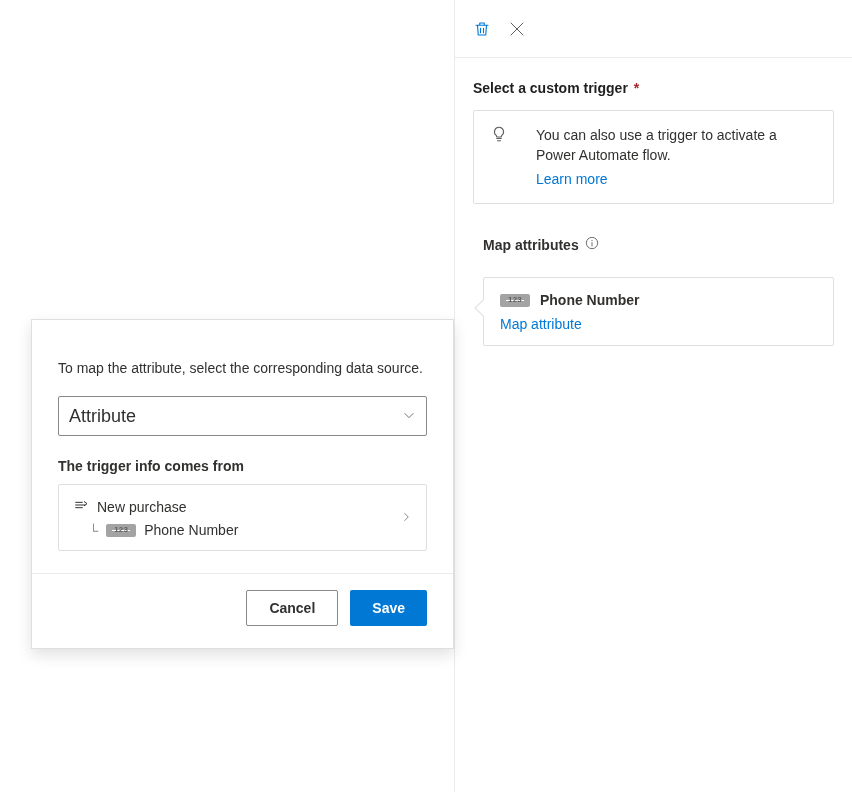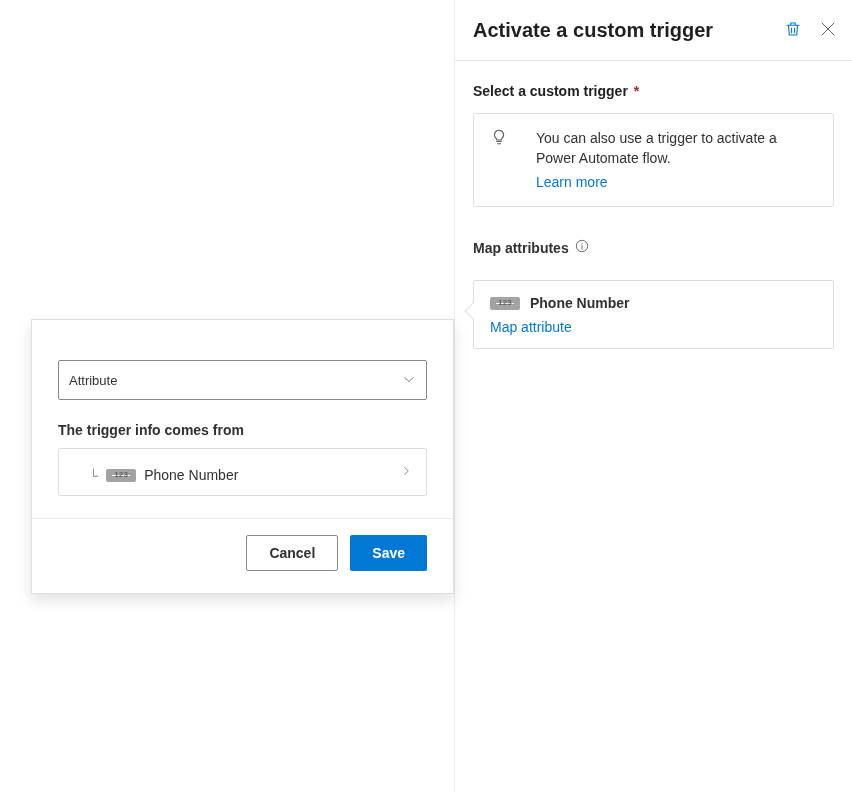--- a/index.html
+++ b/index.html
@@ -18,39 +18,39 @@
   .rp-body { padding: 22px 18px 0 18px; }
   .section-label { font-size: 14px; font-weight: 600; color: #201f1e; margin-bottom: 8px; display: flex; align-items: center; gap: 6px;}
   .req { color: #a4262c; }
   .select-field { width: 100%; height: 40px; border: 2px solid #323130; border-radius: 2px; padding: 0 10px; display: flex; align-items: center; font-size: 14px; color: #0078d4; background: #fff; cursor: pointer; }
 
   .info-callout { margin-top: 14px; border: 1px solid #e1dfdd; border-radius: 2px; padding: 14px 16px; display: flex; gap: 28px; }
   .info-callout .bulb svg { width: 18px; height: 18px; }
   .info-text { font-size: 14px; color: #323130; line-height: 20px; }
   .info-text a { color: #0078d4; text-decoration: none; display: inline-block; margin-top: 4px; }
 
-  .map-section { margin-top: 32px; }
+  .map-section { margin-top: 32px; margin-left: 10px; }
   .map-heading { font-size: 14px; font-weight: 600; display: flex; align-items: center; gap: 6px; }
   .info-icon svg { width: 14px; height: 14px; }
   .map-desc { font-size: 14px; color: #323130; margin-top: 10px; line-height: 20px; }
 
   .attr-card { position:relative; margin-top: 24px; border: 1px solid #e1dfdd; border-radius: 2px; padding: 14px 16px 12px 16px; }
   .attr-title { font-size: 14px; font-weight: 600; display: flex; align-items: center; gap: 10px; }
   .map-link { font-size: 14px; color: #0078d4; text-decoration: none; margin-top: 8px; display: inline-block; }
   .attr-pointer { position:absolute; left:-7px; top:24px; width:12px; height:12px; background:#fff; border-left:1px solid #e1dfdd; border-bottom:1px solid #e1dfdd; transform:rotate(45deg); }
 
   
   .modal { position: absolute; left: 31px; top: 319px; width: 423px; background: #fff; border: 1px solid #e1dfdd; box-shadow: 0 6px 14px rgba(0,0,0,0.12); }
   .modal-body { padding: 22px 26px 0 26px; }
   .modal-header { display: flex; align-items: flex-start; }
   .modal-title { flex: 1; font-size: 20px; font-weight: 600; color: #201f1e; }
   .close-icon-sm svg { width: 14px; height: 14px; stroke: #605e5c; stroke-width: 1; }
   .modal-desc { font-size: 14px; color: #323130; margin-top: 16px; line-height: 20px; }
 
-  .dropdown { margin-top: 18px; height: 40px; border: 1px solid #8a8886; border-radius: 2px; display: flex; align-items: center; padding: 0 10px; font-size: 13px; color: #323130; cursor: pointer; background: #fff; }
+  .dropdown { margin-top: 18px; height: 40px; border: 1px solid #8a8886; border-radius: 2px; display: flex; align-items: center; padding: 0 10px; font-size: 18px; color: #323130; cursor: pointer; background: #fff; }
   .dropdown .spacer { flex: 1; }
   .chevron svg { width: 14px; height: 14px; stroke: #605e5c; fill: none; stroke-width: 1; }
 
   .sub-heading { font-size: 14px; font-weight: 600; margin-top: 22px; }
 
   .source-card { margin-top: 10px; border: 1px solid #e1dfdd; border-radius: 2px; padding: 12px 14px; display: flex; align-items: center; cursor: pointer; }
   .source-tree { flex: 1; }
   .tree-row { display: flex; align-items: center; gap: 8px; font-size: 14px; }
   .tree-child { padding-left: 16px; margin-top: 6px; display: flex; align-items: center; gap: 8px; font-size: 14px; }
   .tree-connector { color: #8a8886; font-size: 13px; line-height: 1; }
@@ -63,21 +63,20 @@
 
   .type-badge { display: inline-flex; align-items: center; justify-content: center; border: 6px solid #a3a3a3; border-radius: 2px; font-size: 8px; font-weight: 600; height: 13px; padding: 0 2px; line-height: 1; color: #605e5c; letter-spacing: 0.2px;}
 </style>
 </head>
 <body>
 
 <div class="root">
 
   <div class="right-panel">
     <div class="rp-header">
-      <div class="rp-title">Activate a custom trigger</div>
       <div class="rp-header-actions">
         <button class="icon-btn delete-icon">
           <span>
             <svg viewBox="0 0 24 24">
                 <path d="M4 7h16M9 7V4h6v3M6 7l1 13h10l1-13M10 11v6M14 11v6" stroke-width="1.5" stroke-linecap="round" stroke-linejoin="round"></path>
               </svg>
           </span>
         </button>
         <button class="icon-btn close-icon-lg">
           <span>
@@ -126,35 +125,45 @@
             <span>Phone Number</span>
           </div>
           <a href="#" class="map-link">Map attribute</a>
         </div>
       </div>
     </div>
   </div>
 
   <div class="modal">
     <div class="modal-body">
+      <div class="modal-desc">To map the attribute, select the corresponding data source.</div>
 
       <div class="dropdown">
         <span>Attribute</span>
         <span class="spacer"></span>
         <span class="chevron">
           <svg viewBox="0 0 16 16">
               <path d="M3 6l5 5 5-5"></path>
             </svg>
         </span>
       </div>
 
       <div class="sub-heading">The trigger info comes from</div>
 
       <div class="source-card">
         <div class="source-tree">
+          <div class="tree-row">
+            <span>
+              <svg width="16" height="16" viewBox="0 0 24 24" fill="none" stroke="#323130" stroke-width="1.5" stroke-linecap="round" stroke-linejoin="round">
+                  <path d="M4 8h10M4 12h14M4 16h10"></path>
+                  <path d="M17 7l4 3-4 3"></path>
+                </svg>
+            </span>
+            <span>New purchase</span>
+          </div>
           <div class="tree-child">
             <span class="tree-connector">└</span>
             <span class="type-badge">123</span>
             <span>Phone Number</span>
           </div>
         </div>
         <span class="chev-right">
           <svg viewBox="0 0 16 16">
               <path d="M6 3l5 5-5 5"></path>
             </svg>

